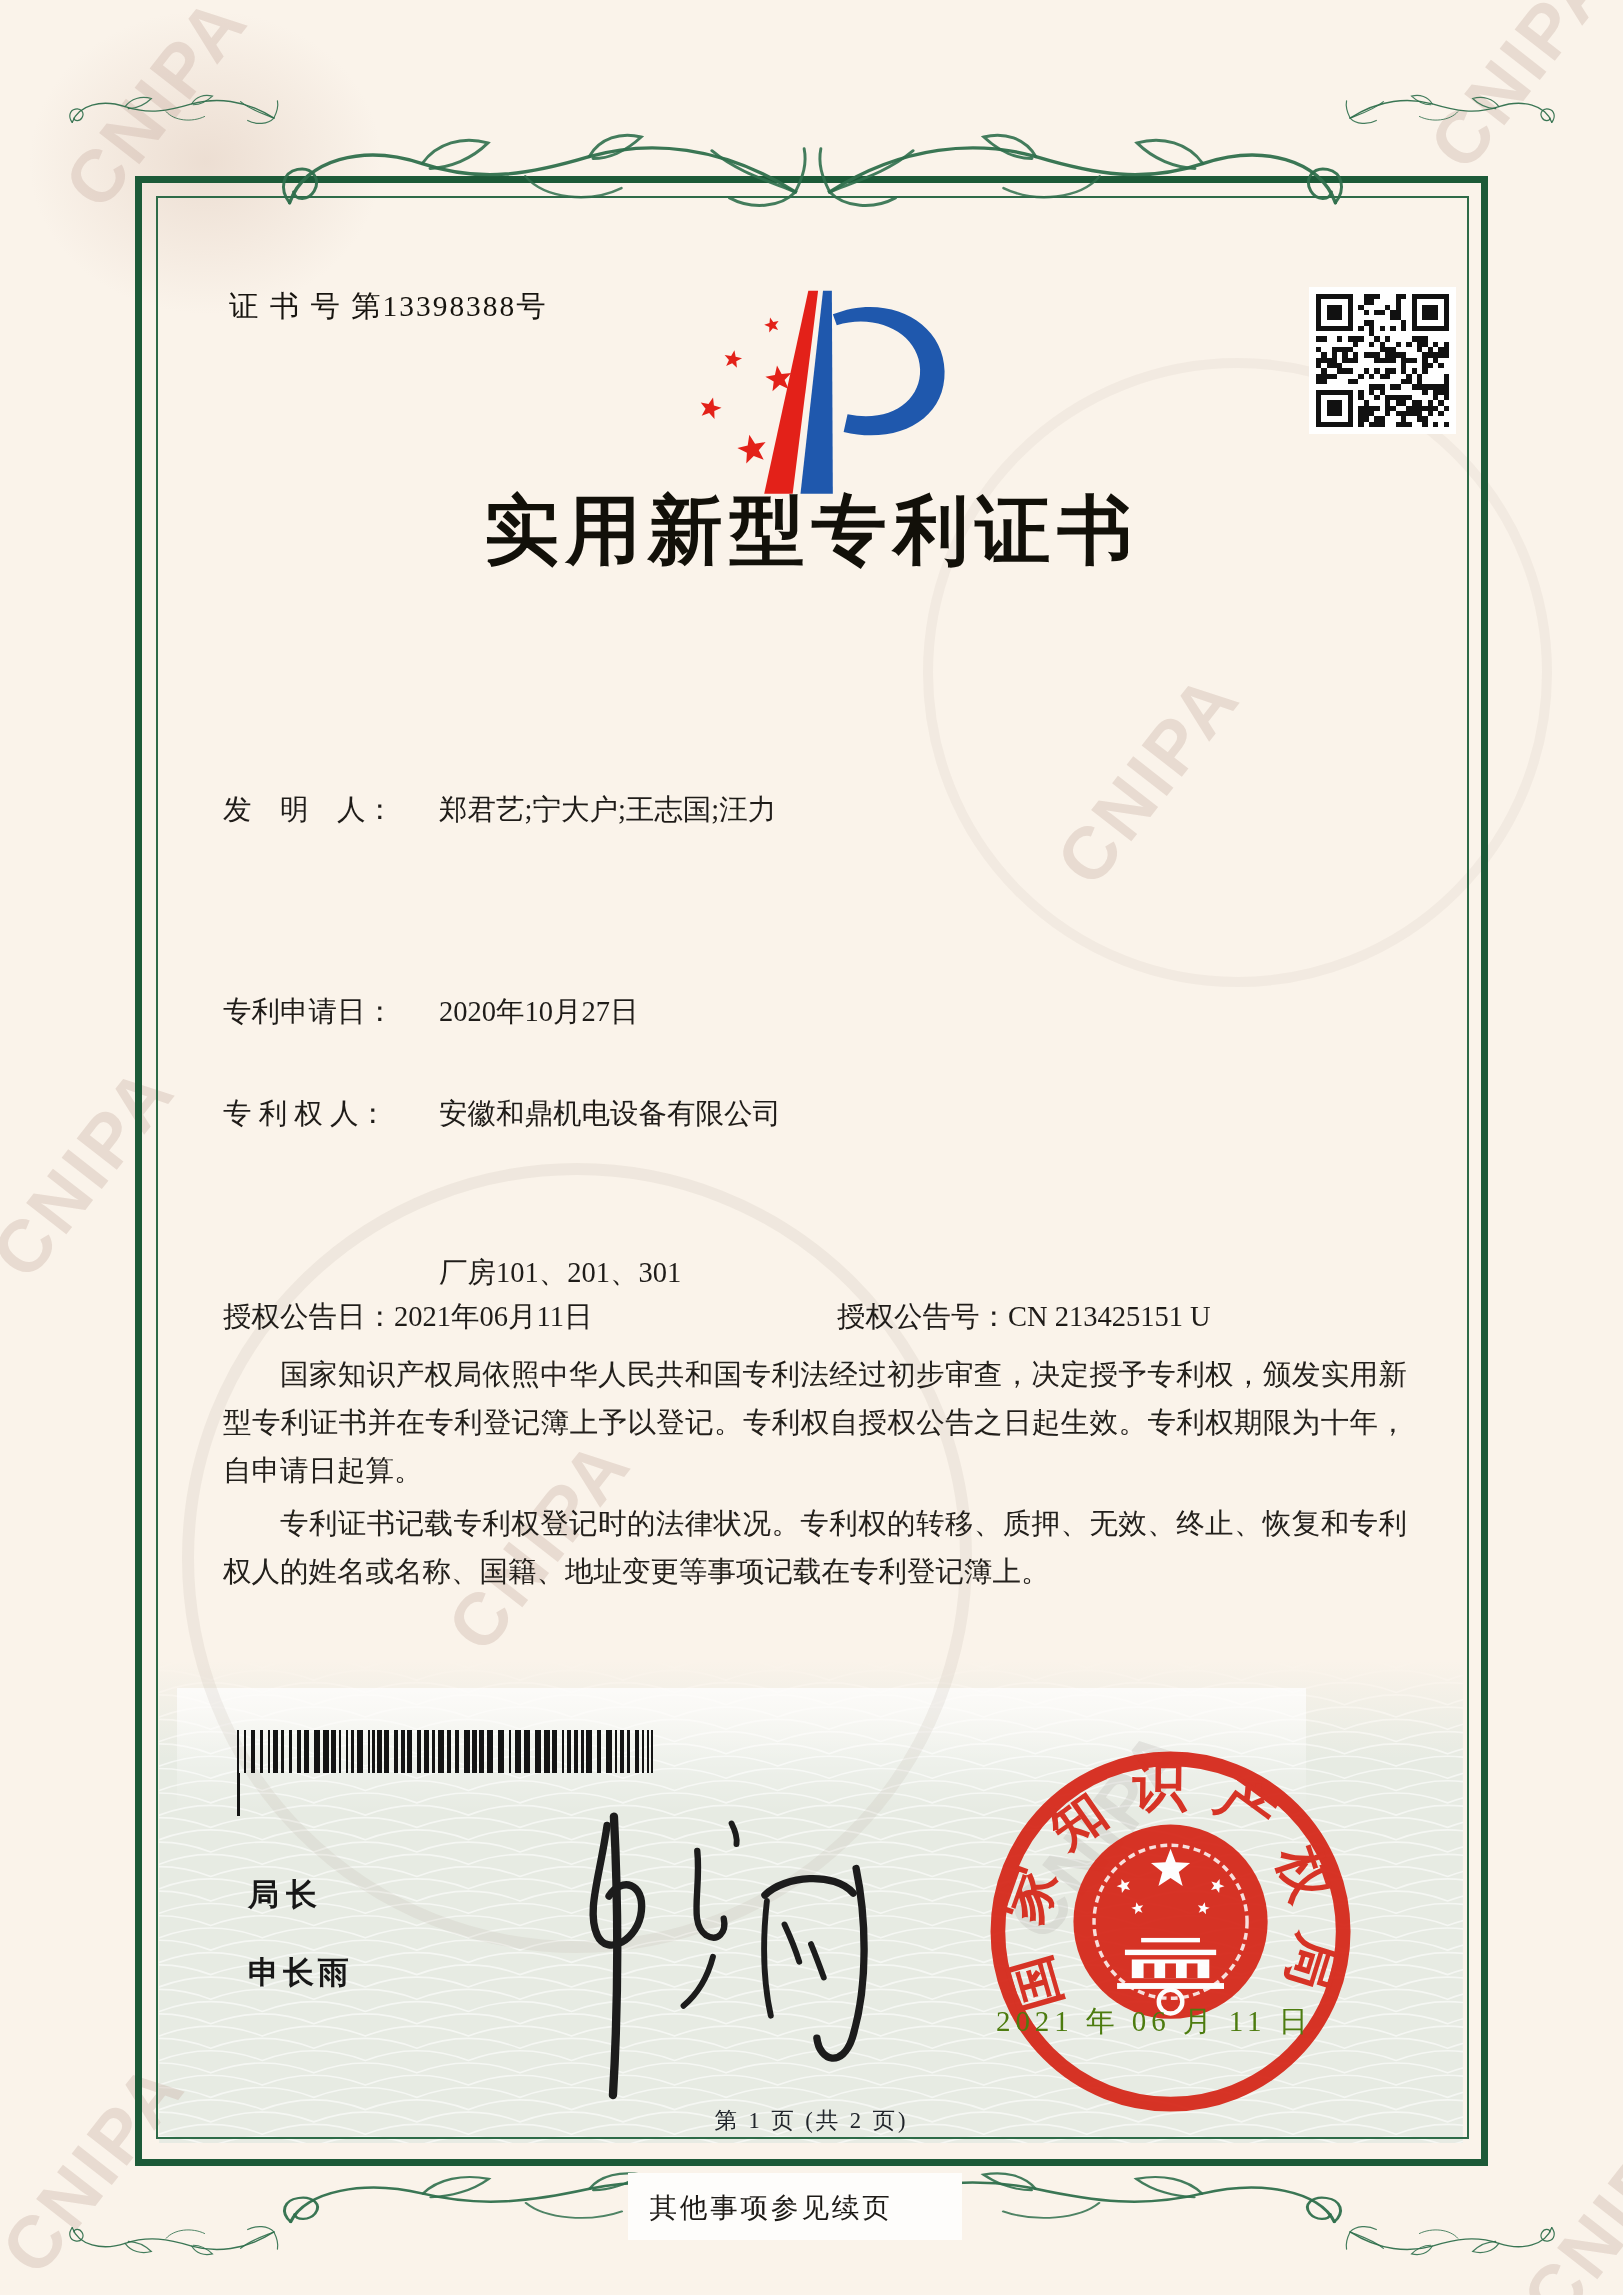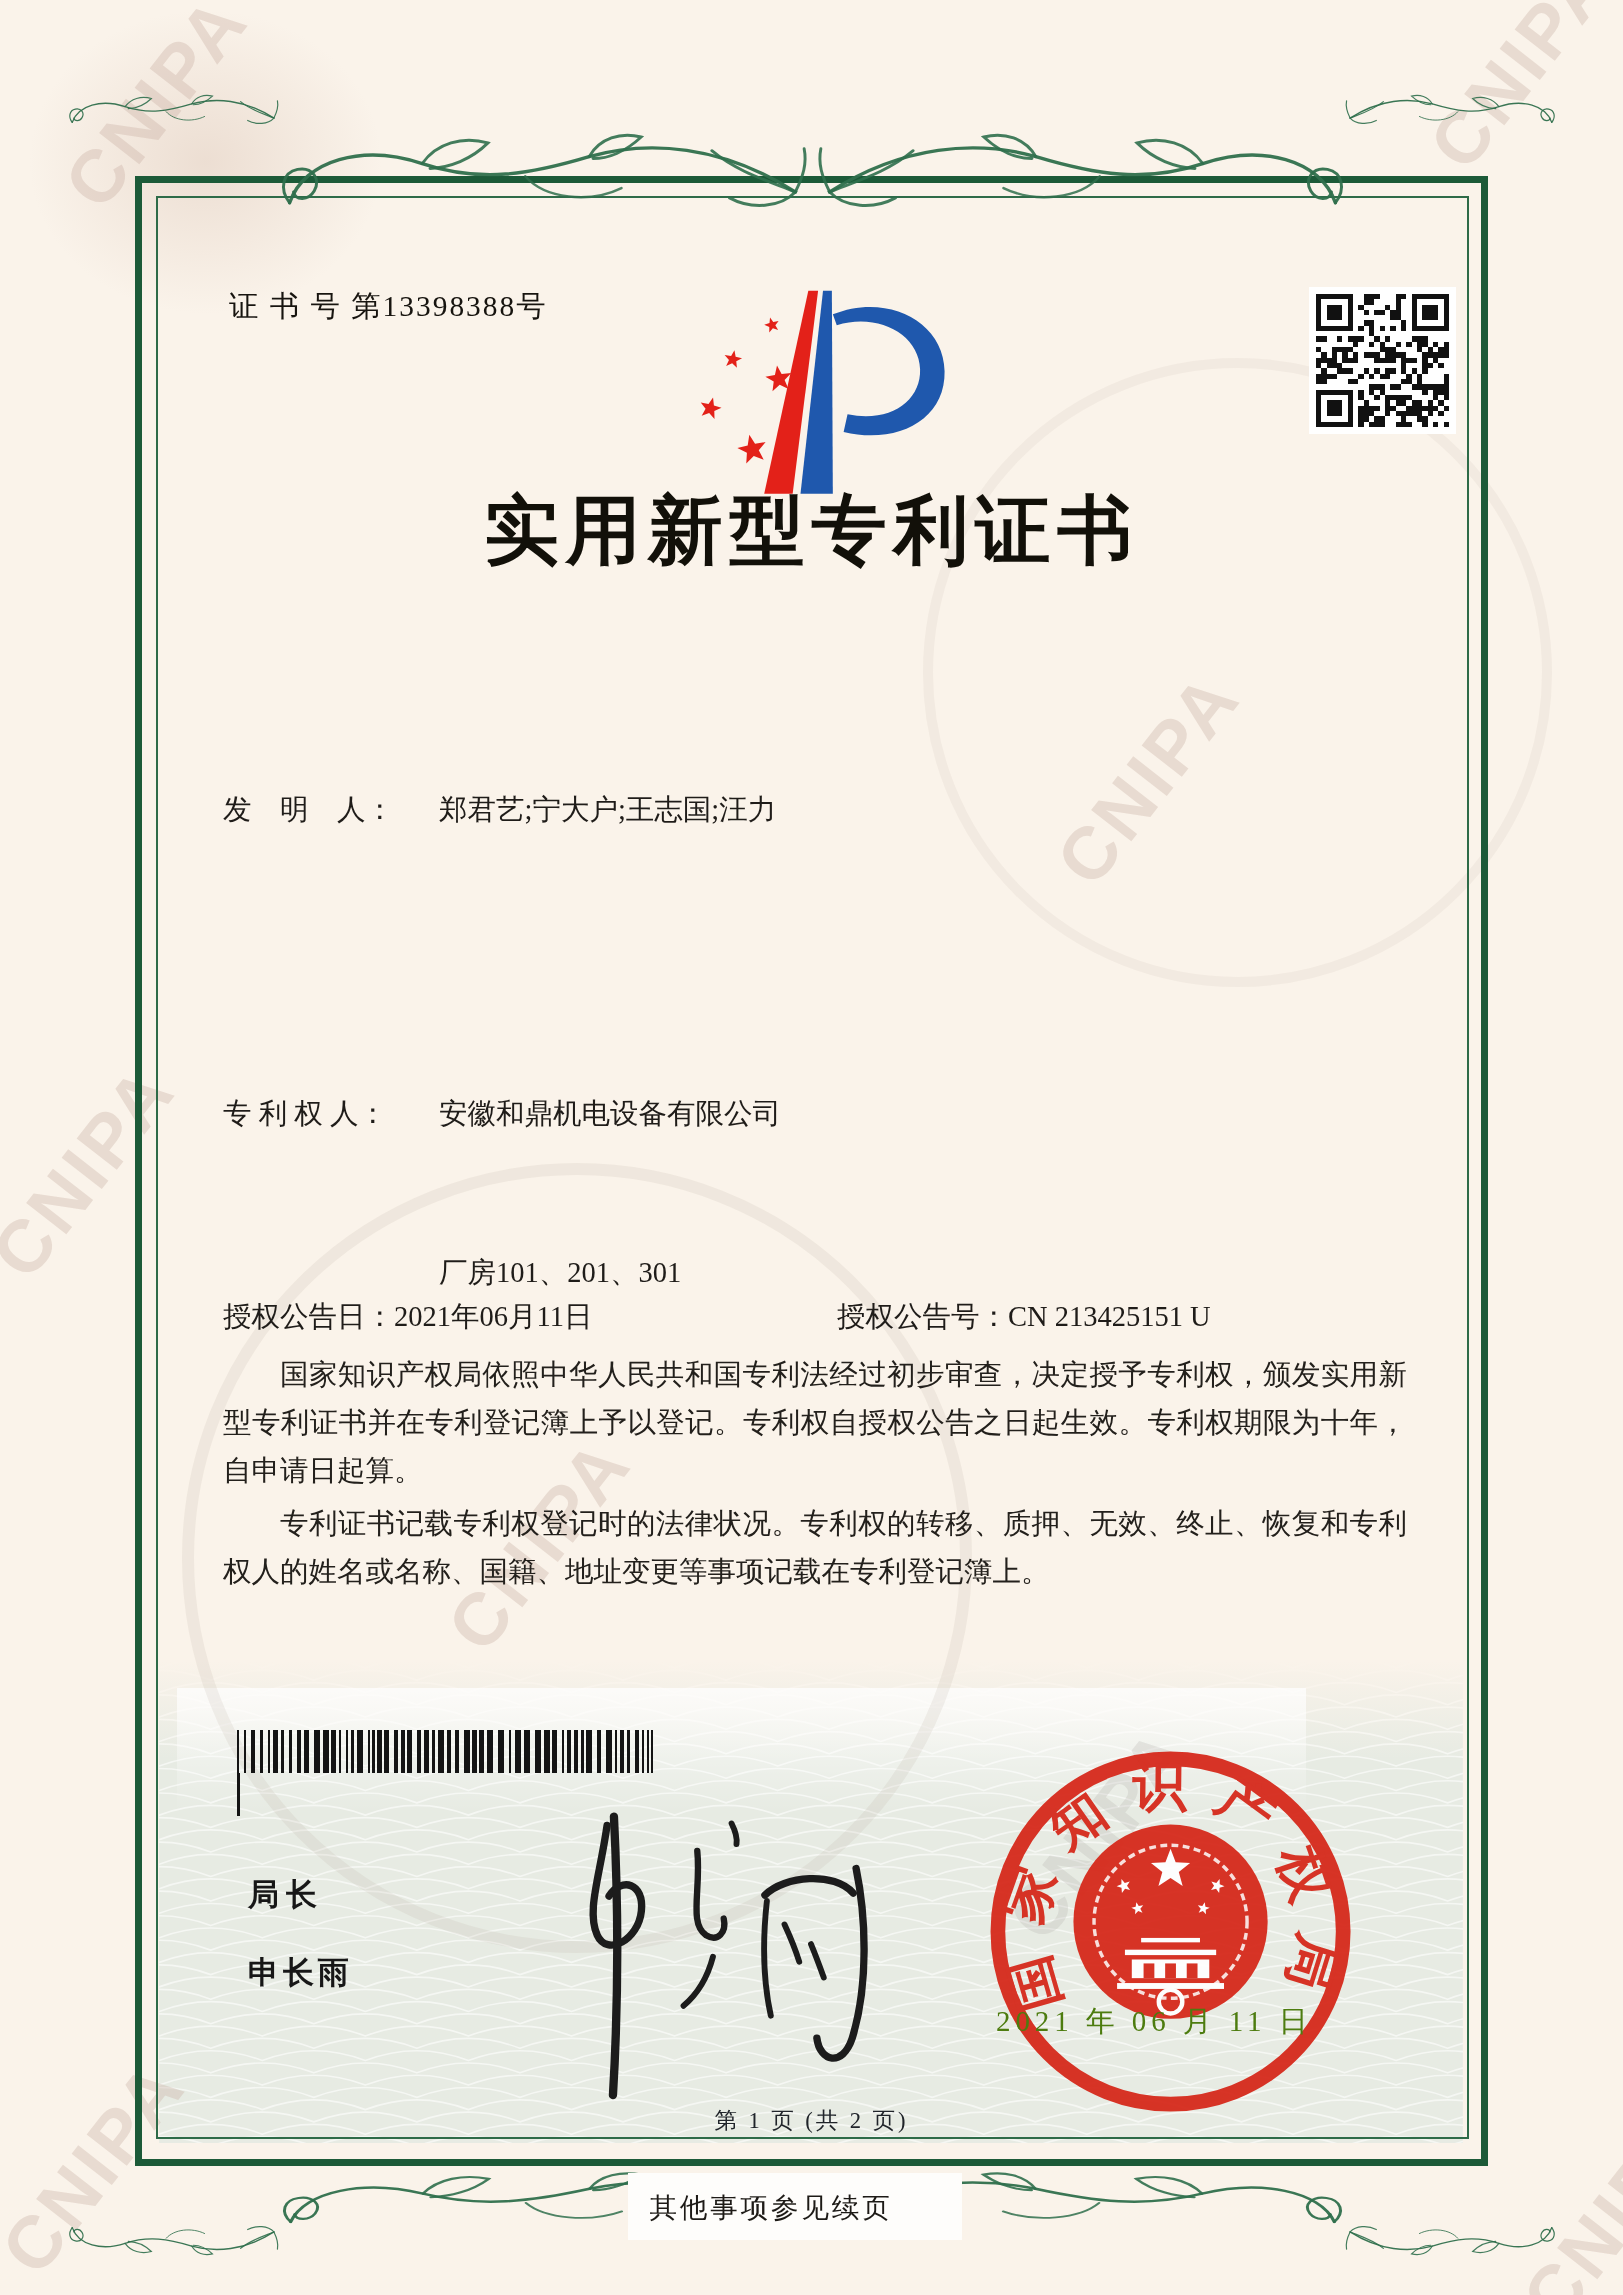--- a/index.html
+++ b/index.html
@@ -532,20 +532,23 @@
       <rect x="20" y="24" width="1" height="1" fill="#111111"></rect>
       <rect x="22" y="24" width="1" height="1" fill="#111111"></rect>
       <rect x="24" y="24" width="1" height="1" fill="#111111"></rect>
     </svg>
 
   <div class="title">实用新型专利证书</div>
 
   <div class="frow" style="top:790px;">
     <span class="flabel">发　明　人：</span><span>郑君艺;宁大户;王志国;汪力</span>
   </div>
+  <div class="frow" style="top:992px;">
+    <span class="flabel">专利申请日：</span><span>2020年10月27日</span>
+  </div>
   <div class="frow" style="top:1094px;">
     <span class="flabel">专 利 权 人：</span><span>安徽和鼎机电设备有限公司</span>
   </div>
   <div class="addr2" style="top:1253px;">厂房101、201、301</div>
   <div class="frow" style="top:1297px;">
     <span>授权公告日：</span><span>2021年06月11日</span>
     <span class="gpair2"><span>授权公告号：</span><span>CN 213425151 U</span></span>
   </div>
 
   <div class="paras">

